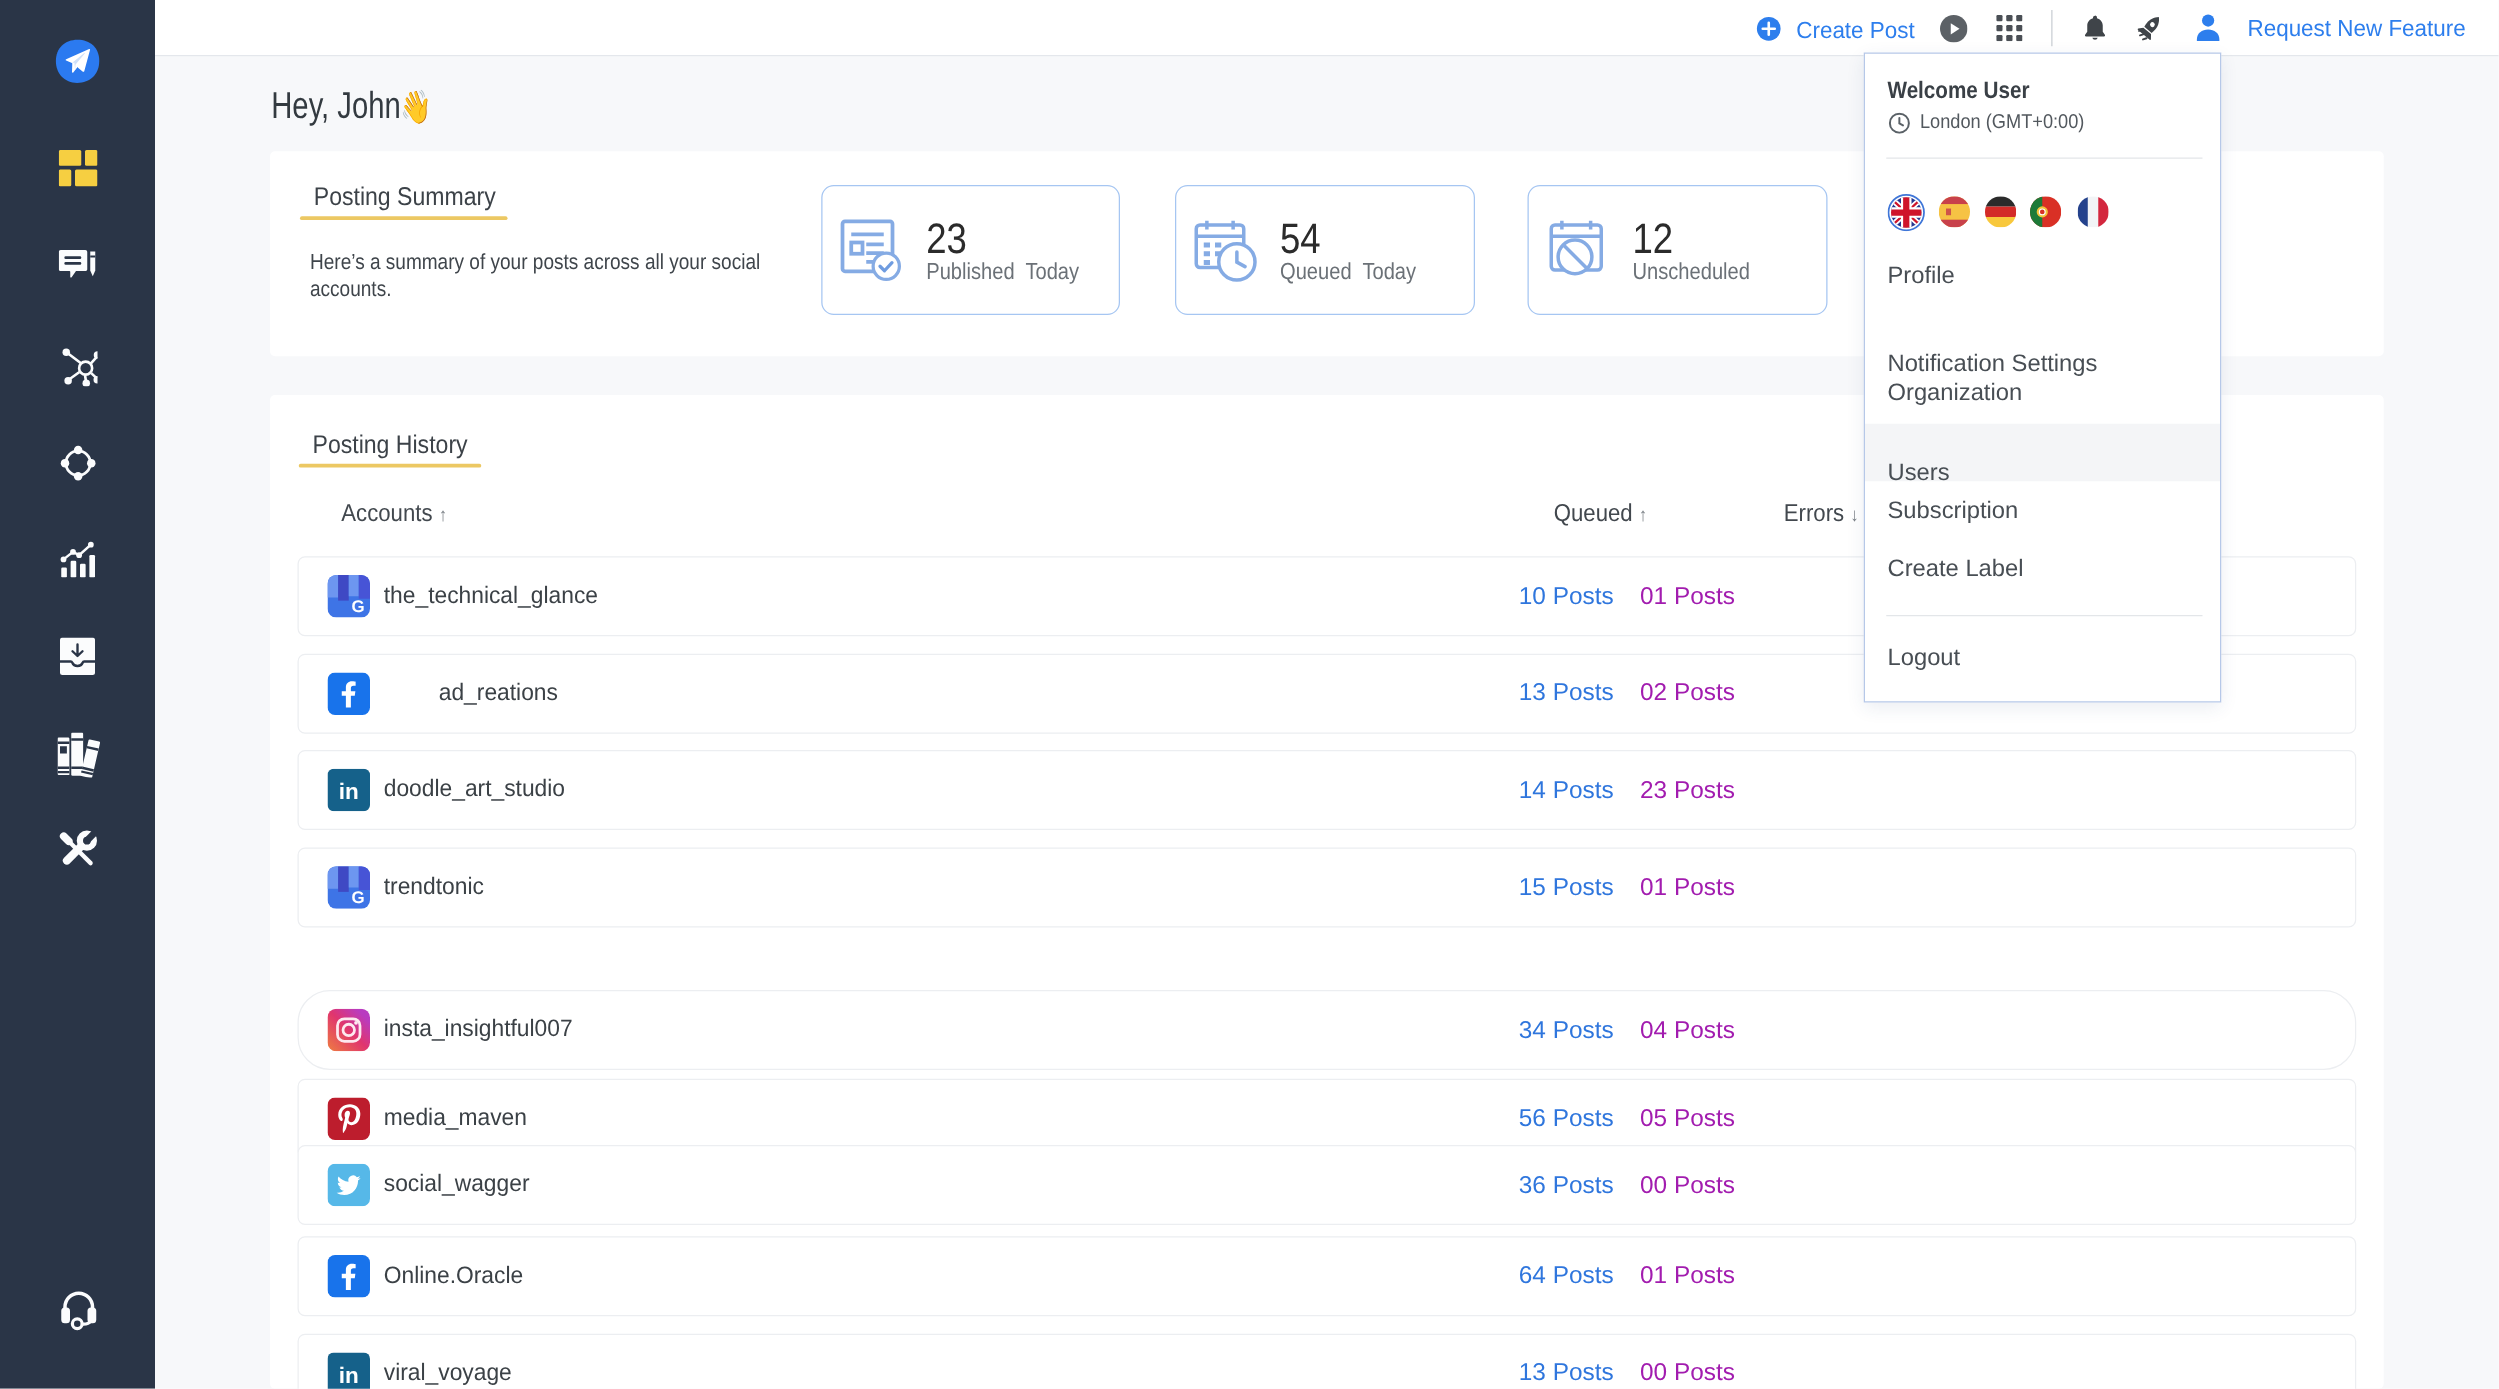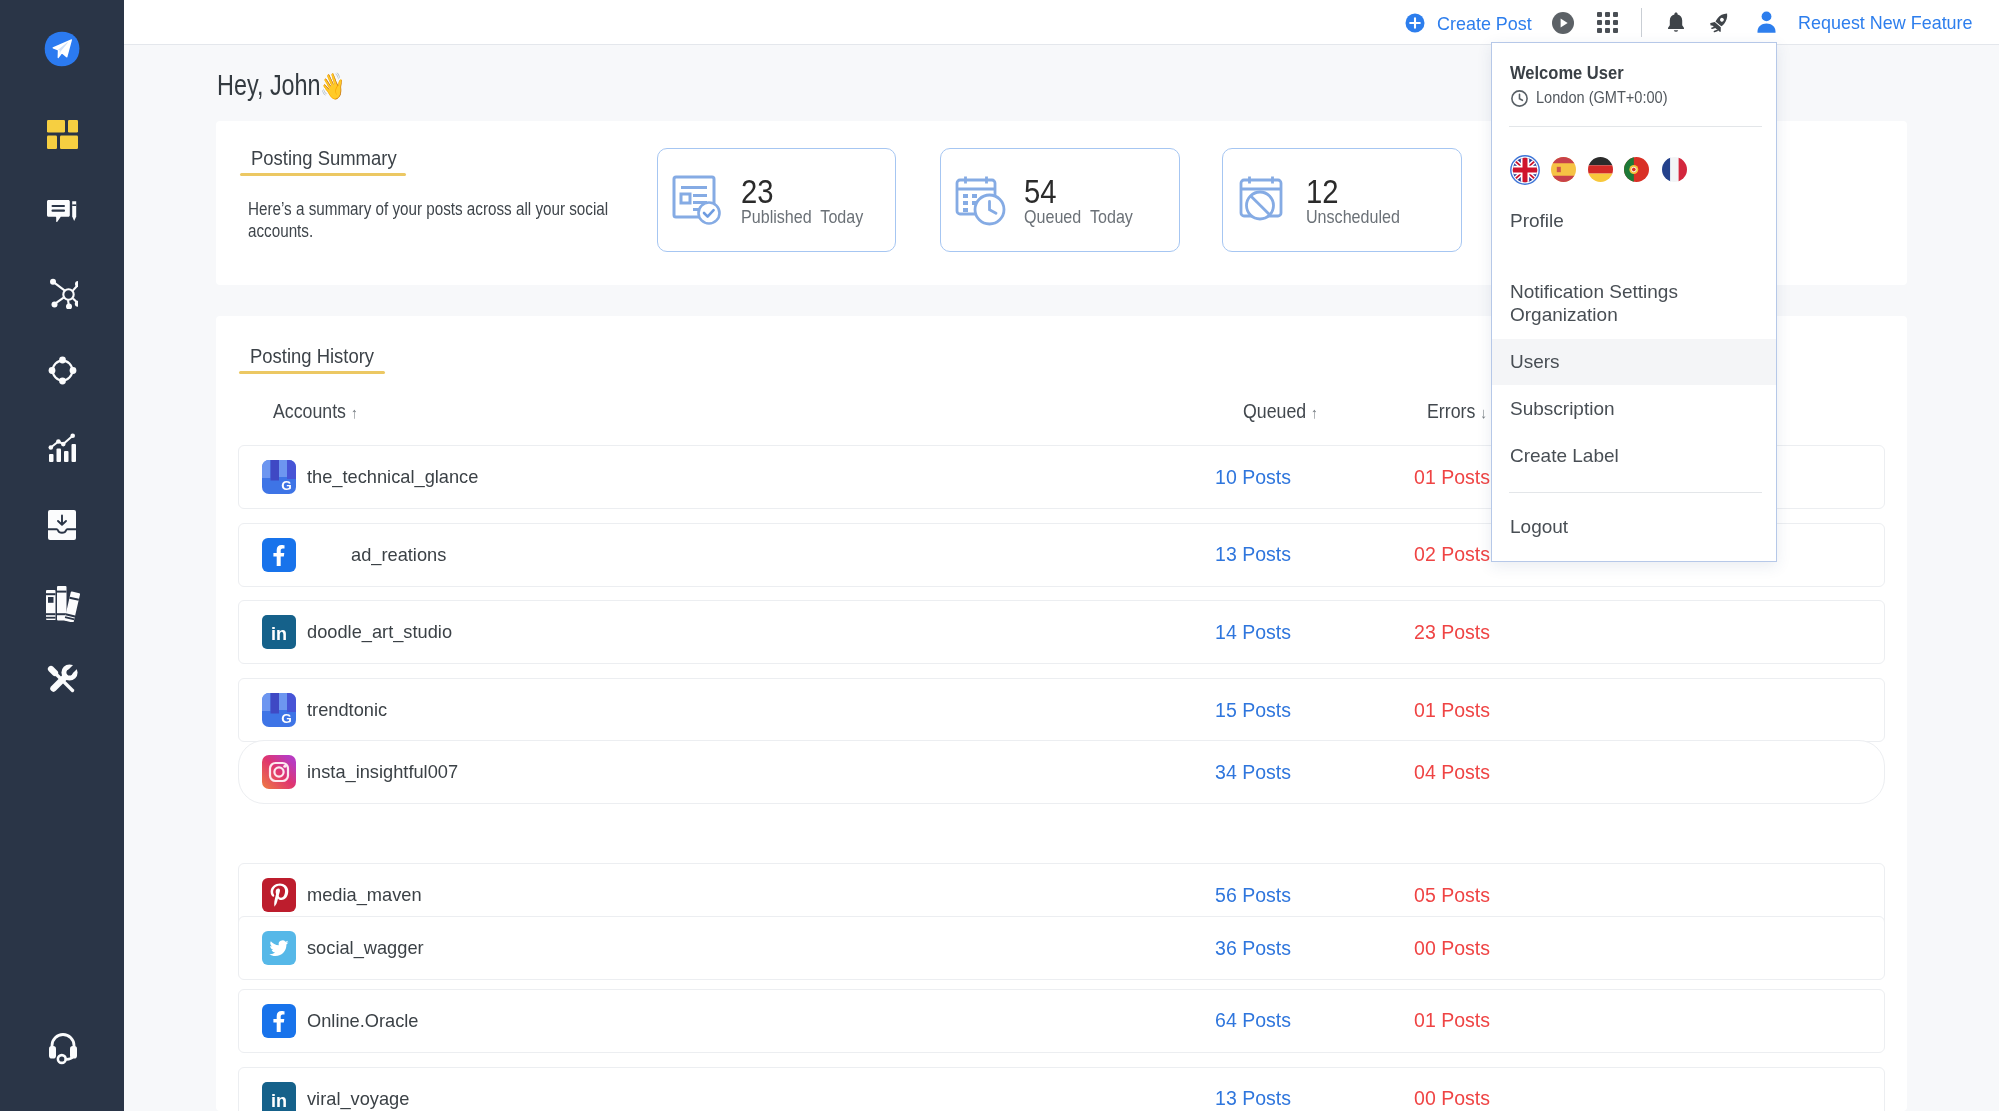--- a/index.html
+++ b/index.html
@@ -26,21 +26,21 @@
 .snum { font-size:34px; color:#2b2b2b; transform:scaleX(0.86); transform-origin:left top; }
 .slabel { font-size:18.5px; color:#6b7177; transform:scaleX(0.87); transform-origin:left top; }
 
 
 .th { font-size:19.5px; color:#42484e; transform:scaleX(0.91); transform-origin:left top; }
 .arrow { color:#7b8187; font-size:15px; }
 .row { position:absolute; left:238px; width:1647px; height:64px; border:1px solid #eceef1; border-radius:6px; background:#fff; display:flex; align-items:center; }
 .ricon { width:34px; height:34px; margin-left:23px; border-radius:7px; flex:0 0 auto; }
 .rname { font-size:19px; color:#3b4146; margin-left:11px; transform:scaleX(0.96); transform-origin:left center; }
 .rq { position:absolute; left:874px; width:280px; text-align:center; font-size:19.5px; color:#2f76dd; }
-.re { position:absolute; left:1073px; width:280px; text-align:center; font-size:19.5px; color:#ef4444; }
+.re { position:absolute; left:1073px; width:280px; font-size:19.5px; color:#a21caf; }
 
 
 #dd { left:1491px; top:42px; width:286px; height:520px; background:#fff; border:1px solid #b6c8e8; box-shadow:0 4px 14px rgba(40,70,120,.10); }
 .dditem { position:absolute; left:1510px; font-size:19px; color:#484e54; }
 </style>
 </head>
 <body>
 <div id="sidebar" class="abs"></div>
 
 <svg class="abs" style="left:44px; top:31px;" width="36" height="36" viewBox="0 0 36 36">
@@ -307,21 +307,21 @@
             <rect x="17" y="0" width="8" height="17" fill="#6d96f0"></rect>
             <rect x="25" y="0" width="9" height="19" fill="#4754d6"></rect>
             <text x="24.5" y="29.5" font-family="Liberation Sans" font-size="13.5" font-weight="bold" fill="#fff" text-anchor="middle">G</text>
           </g>
         </svg>
       </span>
       <span class="rname">trendtonic</span>
       <span class="rq">15 Posts</span>
       <span class="re">01 Posts</span>
     </div>
-<div class="row" style="top:740px;border-radius:26px;">
+<div class="row" style="top:792px;border-radius:26px;">
       <span class="ricon" style="display:inline-flex">
         <svg width="34" height="34" viewBox="0 0 34 34">
           <defs>
             <linearGradient id="igg4" x1="0" y1="1" x2="1" y2="0">
               <stop offset="0" stop-color="#ee7d41"></stop>
               <stop offset=".5" stop-color="#e0356e"></stop>
               <stop offset=".85" stop-color="#b93bc0"></stop>
             </linearGradient>
           </defs>
           <rect width="34" height="34" rx="7" fill="url(#igg4)"></rect>
@@ -454,17 +454,17 @@
       <rect width="9.3" height="28" fill="#24428c"></rect>
       <rect x="9.3" width="9.3" height="28" fill="#f2f4f6"></rect>
       <rect x="18.6" width="9.4" height="28" fill="#d3273e"></rect>
     </g>
 </svg>
 
 <div class="abs" style="left:1492px; top:339px; width:284px; height:46px; background:#f4f5f7;"></div>
 <div class="dditem" style="top:210px;">Profile</div>
 <div class="dditem" style="top:257px;margin-top:24px;">Notification Settings</div>
 <div class="dditem" style="top:304px;">Organization</div>
-<div class="dditem" style="top:351px;">Users</div>
+<div class="dditem" style="top:368px;">Users</div>
 <div class="dditem" style="top:398px;">Subscription</div>
 <div class="dditem" style="top:445px;">Create Label</div>
 <div class="abs" style="left:1509px; top:492px; width:253px; height:1px; background:#e3e6e9;"></div>
 <div class="dditem" style="top:516px;">Logout</div>
 
 </body></html>

